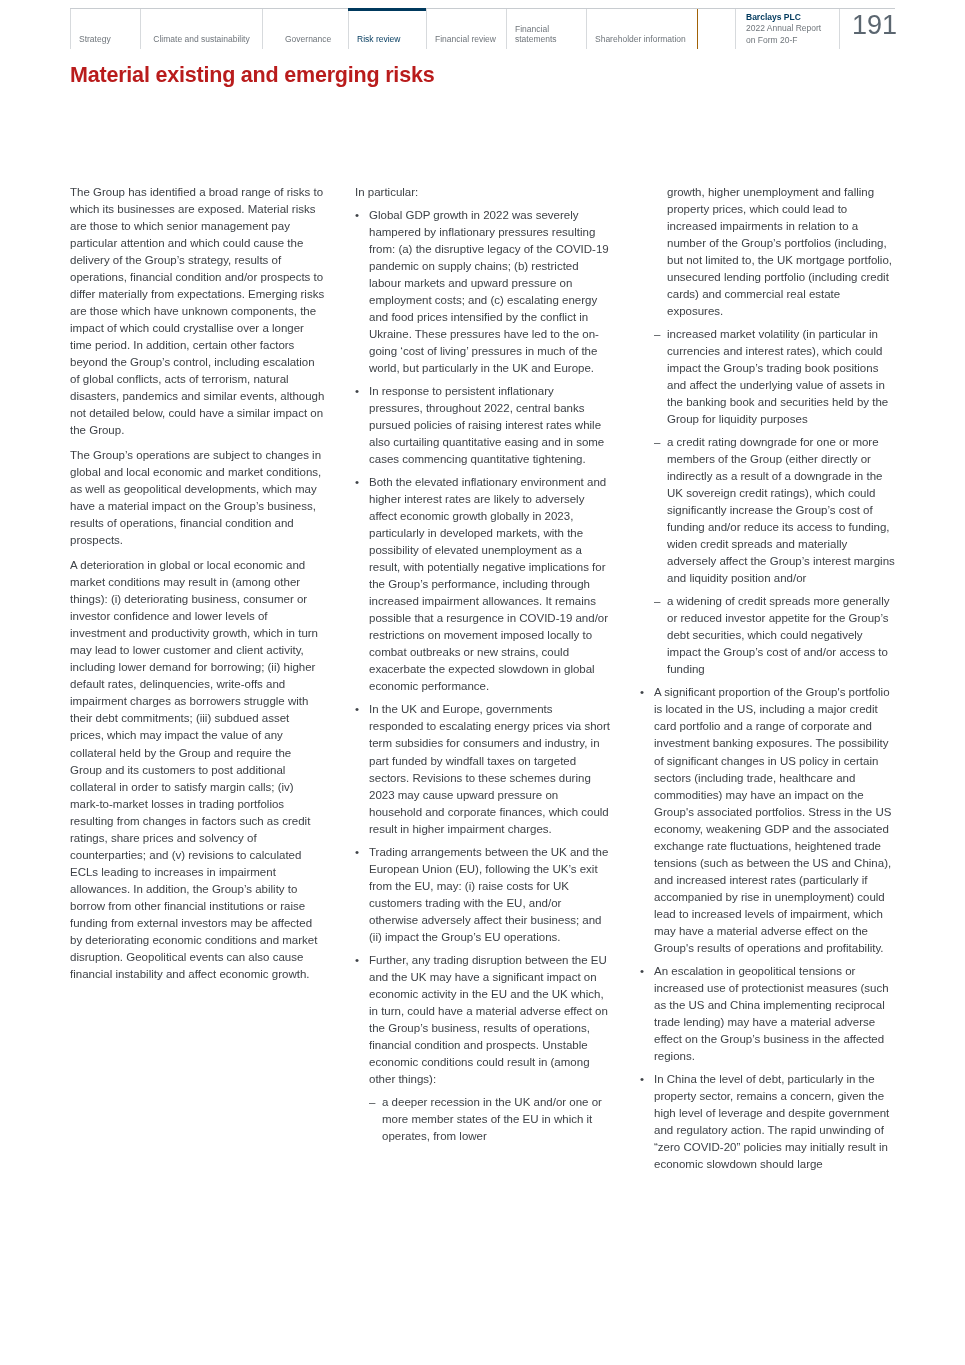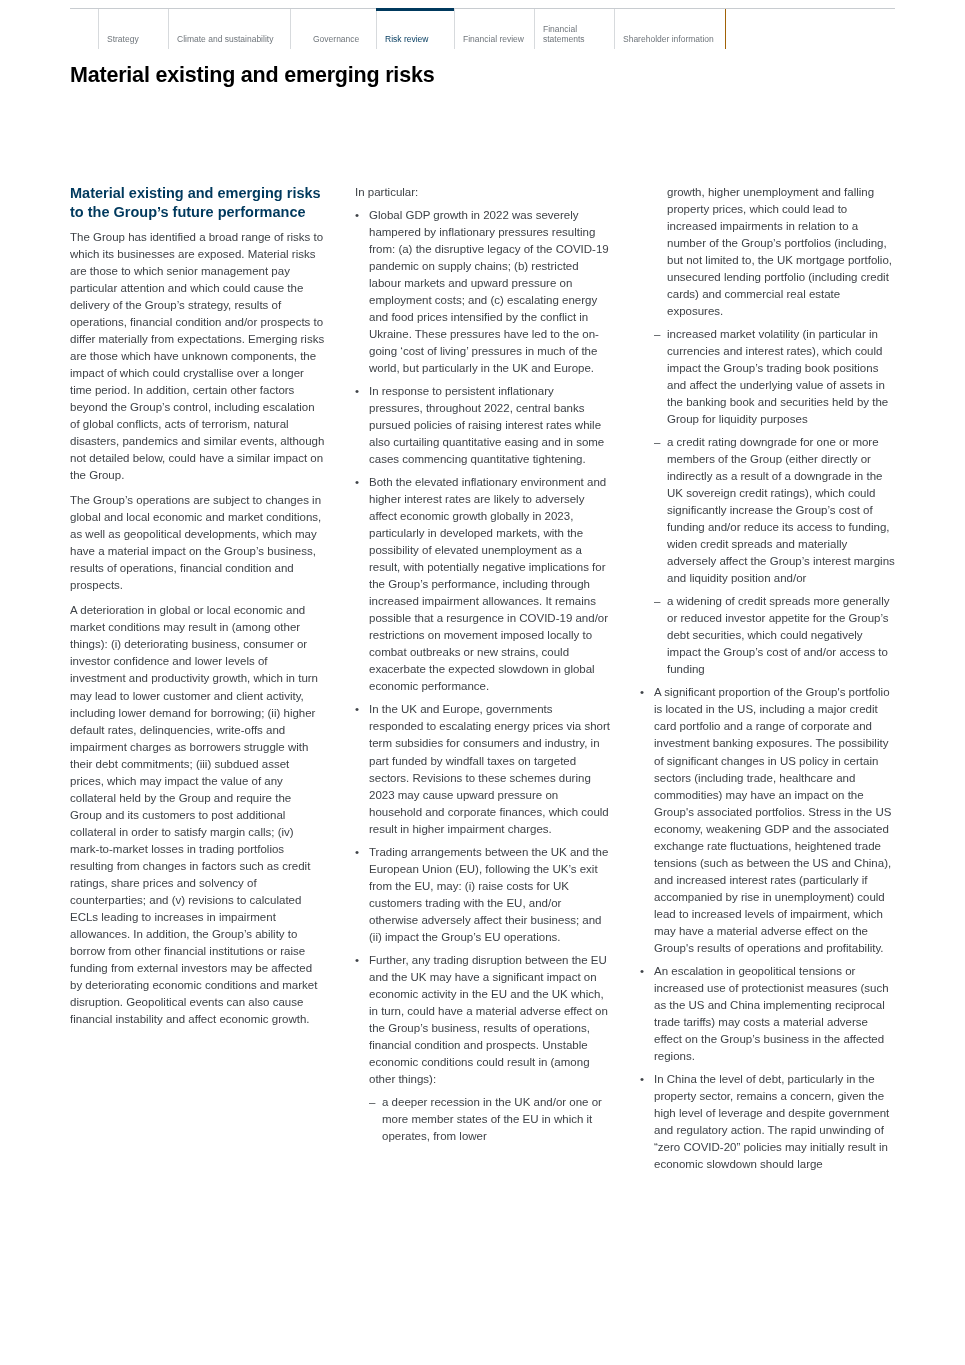--- a/index.html
+++ b/index.html
@@ -2,36 +2,36 @@
 <html><head>
 <meta charset="utf-8">
 <style>
   html,body{margin:0;padding:0;}
   body{width:965px;height:1365px;background:#ffffff;font-family:"Liberation Sans",sans-serif;color:#3e4247;overflow:hidden;}
   .page{padding:8px 70px 0;}
   
   .nav{display:flex;border-top:1px solid #c8ccd0;height:40px;}
   .tabs{display:flex;}
   .tab{position:relative;border-left:1px solid #d7dadd;display:flex;align-items:flex-end;padding:0 8px 5px;font-size:8.5px;line-height:1.2;color:#6f757b;cursor:pointer;box-sizing:border-box;}
-  .tab:nth-child(1){width:70px;margin-left:28px;}
-  .tab:nth-child(2){width:122px;}
+  .tab:nth-child(1){width:70px;}
+  .tab:nth-child(2){width:122px;justify-content:center;}
   .tab:nth-child(3){width:86px;padding-left:22px;}
   .tab:nth-child(4){width:78px;}
   .tab:nth-child(5){width:80px;}
   .tab:nth-child(6){width:80px;align-items:flex-end;}
   .tab:nth-child(7){width:112px;border-right:1px solid #a16207;}
   .tab.active{color:#00395d;font-weight:normal;}
   .tab.active::before{content:"";position:absolute;left:-1px;right:0;top:-1px;height:3px;background:#00395d;}
   .nav-right{margin-left:auto;display:flex;align-items:stretch;}
   .brand-block{border-left:1px solid #d7dadd;padding:3px 14px 0 10px;font-size:8.5px;line-height:1.35;color:#6f757b;width:104px;box-sizing:border-box;}
   .brand{color:#00395d;font-weight:bold;}
   .pagenum-block{border-left:1px solid #d7dadd;padding:1px 0 0 12px;width:56px;box-sizing:border-box;}
   .pagenum{font-size:27px;color:#5b6670;}
   
-  .page-title{margin:14px 0 0;font-size:21.5px;font-weight:bold;color:#000000;letter-spacing:-0.2px;}
+  .page-title{margin:14px 0 0;font-size:21.5px;font-weight:bold;color:#b91c1c;letter-spacing:-0.2px;}
   
   .cols{display:flex;gap:30px;margin-top:96px;}
   .col{width:255px;flex:none;font-size:11.5px;line-height:1.48;}
   .block{margin-top:6px;}
   .block:first-child{margin-top:0;}
   .heading{font-size:14.5px;line-height:1.28;font-weight:bold;color:#00395d;margin-top:13px;margin-bottom:7px;}
   .heading:first-child{margin-top:0;}
   .subheading{font-size:11.8px;line-height:1.3;font-weight:bold;color:#00395d;margin-top:10px;margin-bottom:5px;}
   .para{margin-top:8px;}
   .para:first-child{margin-top:0;}
@@ -62,27 +62,36 @@
         <div class="tab">
           <span>Financial review</span>
         </div>
         <div class="tab">
           <span>Financial statements</span>
         </div>
         <div class="tab">
           <span>Shareholder information</span>
         </div>
       </div>
+    <div class="nav-right">
+      <div class="brand-block">
+        <div class="brand">Barclays PLC</div>
+        <div>2022 Annual Report</div>
+        <div>on Form 20-F</div>
+      </div>
+      <div class="pagenum-block">
+        <div class="pagenum">191</div>
+      </div>
+    </div>
   </div>
 
   <h1 class="page-title">Material existing and emerging risks</h1>
 
   <div class="cols">
     <div class="col">
-        <div class="block heading">Material existing and emerging risks to the Group’s future performance</div>
         <div class="block para">The Group has identified a broad range of risks to which its businesses are exposed. Material risks are those to which senior management pay particular attention and which could cause the delivery of the Group’s strategy, results of operations, financial condition and/or prospects to differ materially from expectations. Emerging risks are those which have unknown components, the impact of which could crystallise over a longer time period. In addition, certain other factors beyond the Group’s control, including escalation of global conflicts, acts of terrorism, natural disasters, pandemics and similar events, although not detailed below, could have a similar impact on the Group.</div>
         <div class="block para">The Group’s operations are subject to changes in global and local economic and market conditions, as well as geopolitical developments, which may have a material impact on the Group’s business, results of operations, financial condition and prospects.</div>
         <div class="block para">A deterioration in global or local economic and market conditions may result in (among other things): (i) deteriorating business, consumer or investor confidence and lower levels of investment and productivity growth, which in turn may lead to lower customer and client activity, including lower demand for borrowing; (ii) higher default rates, delinquencies, write-offs and impairment charges as borrowers struggle with their debt commitments; (iii) subdued asset prices, which may impact the value of any collateral held by the Group and require the Group and its customers to post additional collateral in order to satisfy margin calls; (iv) mark-to-market losses in trading portfolios resulting from changes in factors such as credit ratings, share prices and solvency of counterparties; and (v) revisions to calculated ECLs leading to increases in impairment allowances. In addition, the Group’s ability to borrow from other financial institutions or raise funding from external investors may be affected by deteriorating economic conditions and market disruption. Geopolitical events can also cause financial instability and affect economic growth.</div>
       </div>
     <div class="col">
         <div class="block para">In particular:</div>
         <div class="block bullet">
           <span class="marker">•</span>
           <span>Global GDP growth in 2022 was severely hampered by inflationary pressures resulting from: (a) the disruptive legacy of the COVID-19 pandemic on supply chains; (b) restricted labour markets and upward pressure on employment costs; and (c) escalating energy and food prices intensified by the conflict in Ukraine. These pressures have led to the on-going ‘cost of living’ pressures in much of the world, but particularly in the UK and Europe.</span>
         </div>
@@ -124,21 +133,21 @@
         <div class="block dash">
           <span class="marker">–</span>
           <span>a widening of credit spreads more generally or reduced investor appetite for the Group’s debt securities, which could negatively impact the Group’s cost of and/or access to funding</span>
         </div>
         <div class="block bullet">
           <span class="marker">•</span>
           <span>A significant proportion of the Group's portfolio is located in the US, including a major credit card portfolio and a range of corporate and investment banking exposures. The possibility of significant changes in US policy in certain sectors (including trade, healthcare and commodities) may have an impact on the Group's associated portfolios. Stress in the US economy, weakening GDP and the associated exchange rate fluctuations, heightened trade tensions (such as between the US and China), and increased interest rates (particularly if accompanied by rise in unemployment) could lead to increased levels of impairment, which may have a material adverse effect on the Group's results of operations and profitability.</span>
         </div>
         <div class="block bullet">
           <span class="marker">•</span>
-          <span>An escalation in geopolitical tensions or increased use of protectionist measures (such as the US and China implementing reciprocal trade tariffs) may costs a material adverse effect on the Group’s business in the affected regions.</span>
+          <span>An escalation in geopolitical tensions or increased use of protectionist measures (such as the US and China implementing reciprocal trade lending) may have a material adverse effect on the Group’s business in the affected regions.</span>
         </div>
         <div class="block bullet">
           <span class="marker">•</span>
           <span>In China the level of debt, particularly in the property sector, remains a concern, given the high level of leverage and despite government and regulatory action. The rapid unwinding of “zero COVID-20” policies may initially result in economic slowdown should large</span>
         </div>
       </div>
   </div>
 </div>
 
 </body></html>

